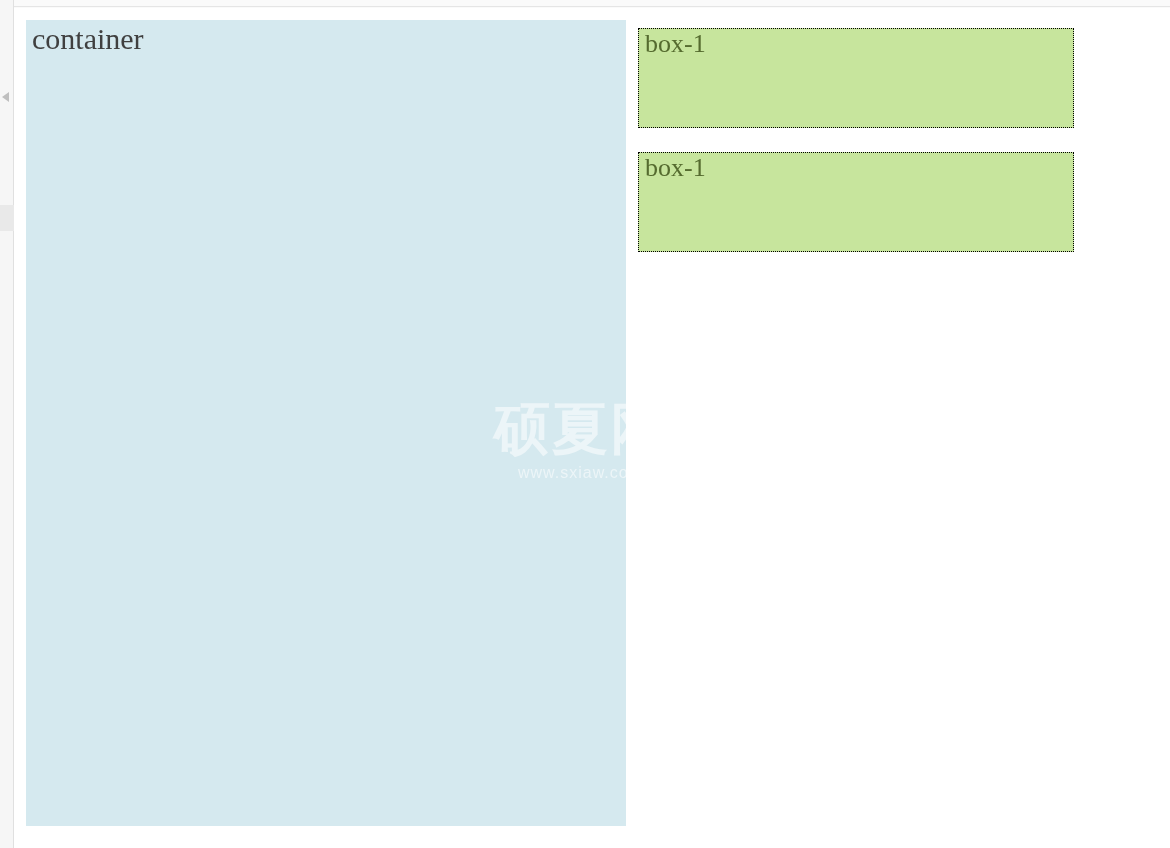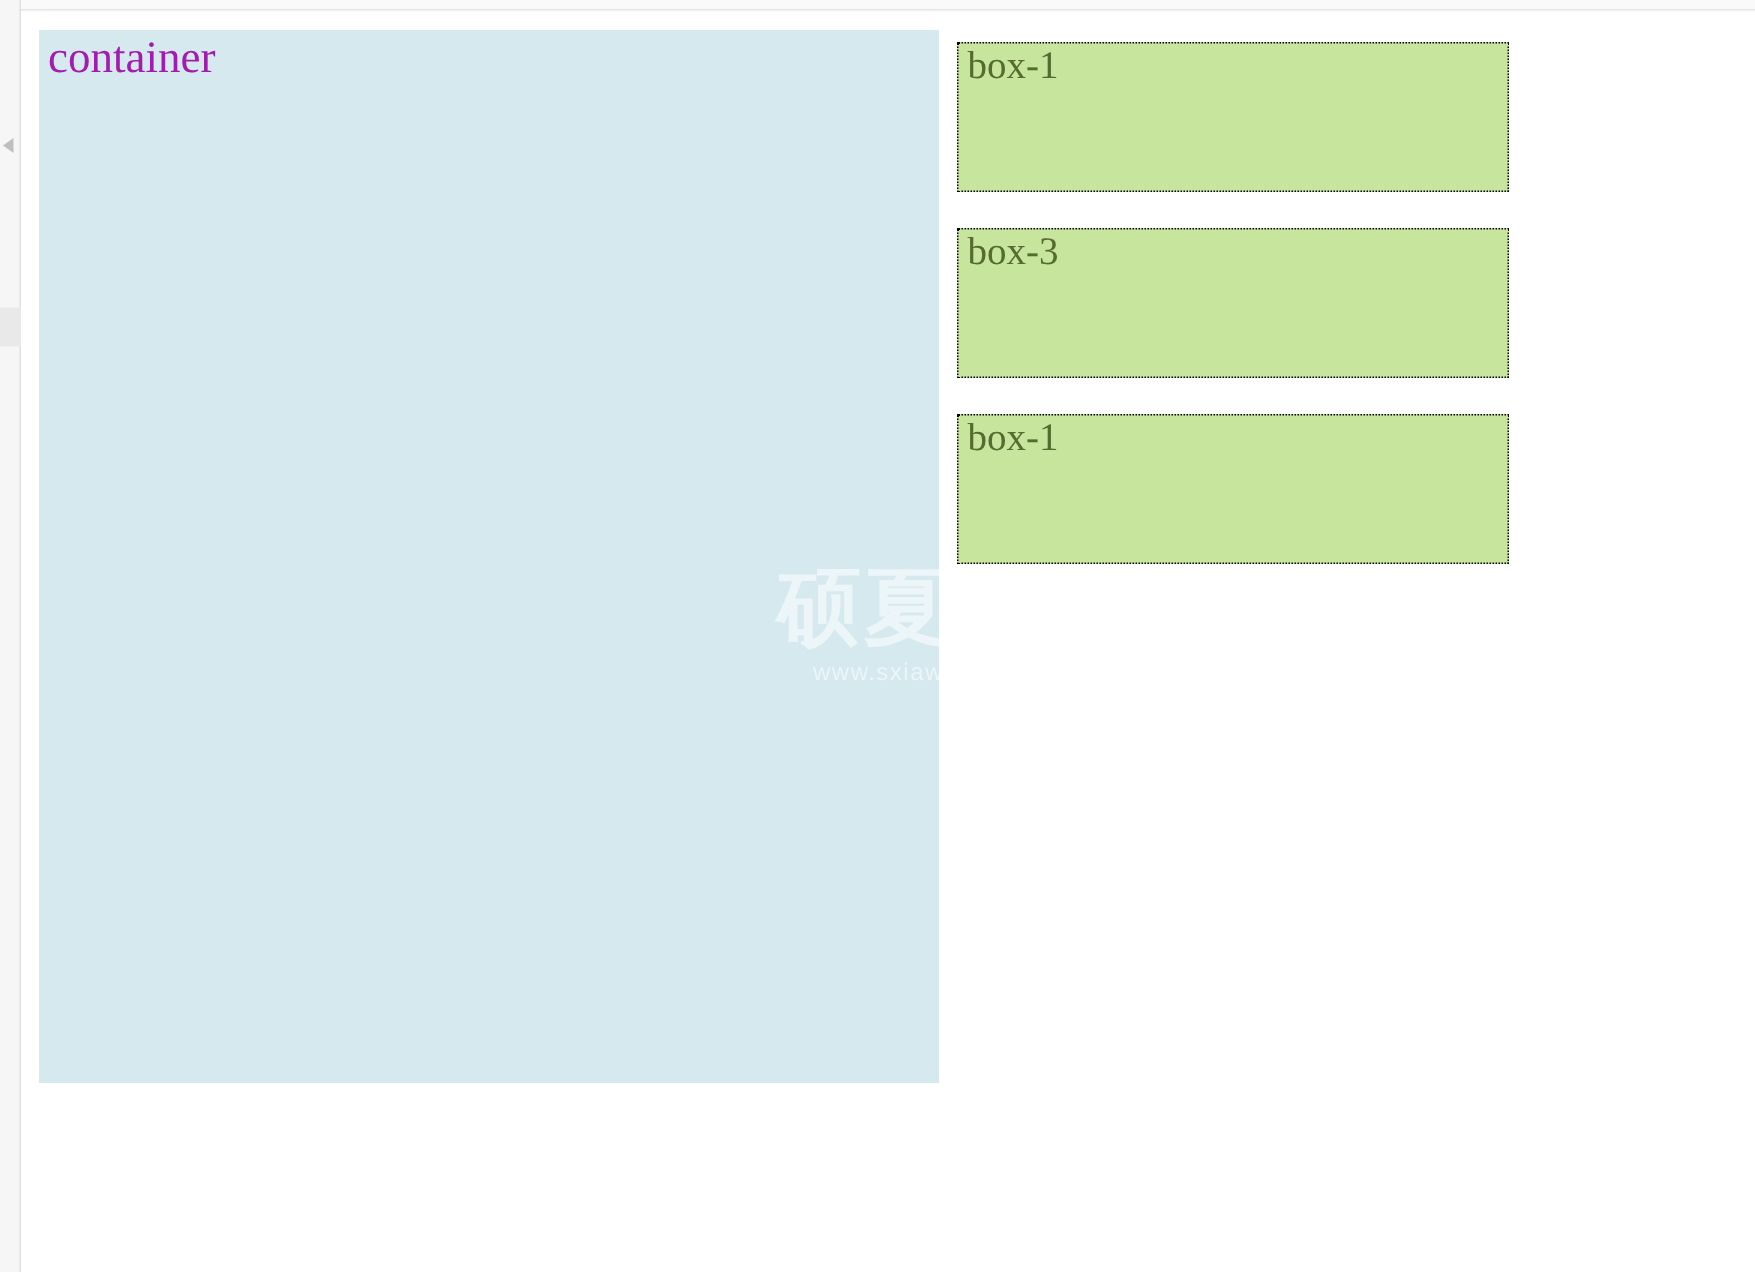--- a/index.html
+++ b/index.html
@@ -55,51 +55,50 @@
       left: 14px;
       top: 8px;
       right: 0;
       bottom: 0;
       background: #ffffff;
       padding: 12px 0 0 12px;
     }
     .container {
       position: relative;
       width: 600px;
-      height: 702px;
+      height: 806px;
       background: #d5e9ef;
-      color: #a21caf;
+      color: #404040;
       font-size: 30px;
       padding: 2px 6px;
     }
     .boxes-col {
       position: absolute;
       left: 624px;
       top: 20px;
       width: 400px;
     }
     .box {
-      width: 368px;
+      width: 436px;
       height: 100px;
       background: #c7e59d;
       border: 1.5px dotted #000;
       color: #556b2f;
       font-size: 26px;
       padding: 0 6px;
       margin-bottom: 24px;
     }
     .watermark {
       position: absolute;
       left: 480px;
-      top: 360px;
+      top: 384px;
       font-family: 'Microsoft YaHei', Arial, sans-serif;
       color: rgba(255,255,255,0.55);
       pointer-events: none;
       user-select: none;
-      margin-left: 24px;
     }
     .watermark .big {
       font-size: 56px;
       font-weight: 700;
       letter-spacing: 2px;
     }
     .watermark .small {
       font-size: 16px;
       margin-top: -4px;
       padding-left: 24px;
@@ -119,23 +118,20 @@
 
   <div class="container">
     <span>container</span>
   </div>
 
   <div class="boxes-col">
     <div class="box">
       <span>box-1</span>
     </div>
     <div class="box">
-      <span>box-3</span>
-    </div>
-    <div class="box">
       <span>box-1</span>
     </div>
   </div>
 
   <div class="watermark">
     <div class="big">硕夏网</div>
     <div class="small">www.sxiaw.com</div>
   </div>
 
 </div>

